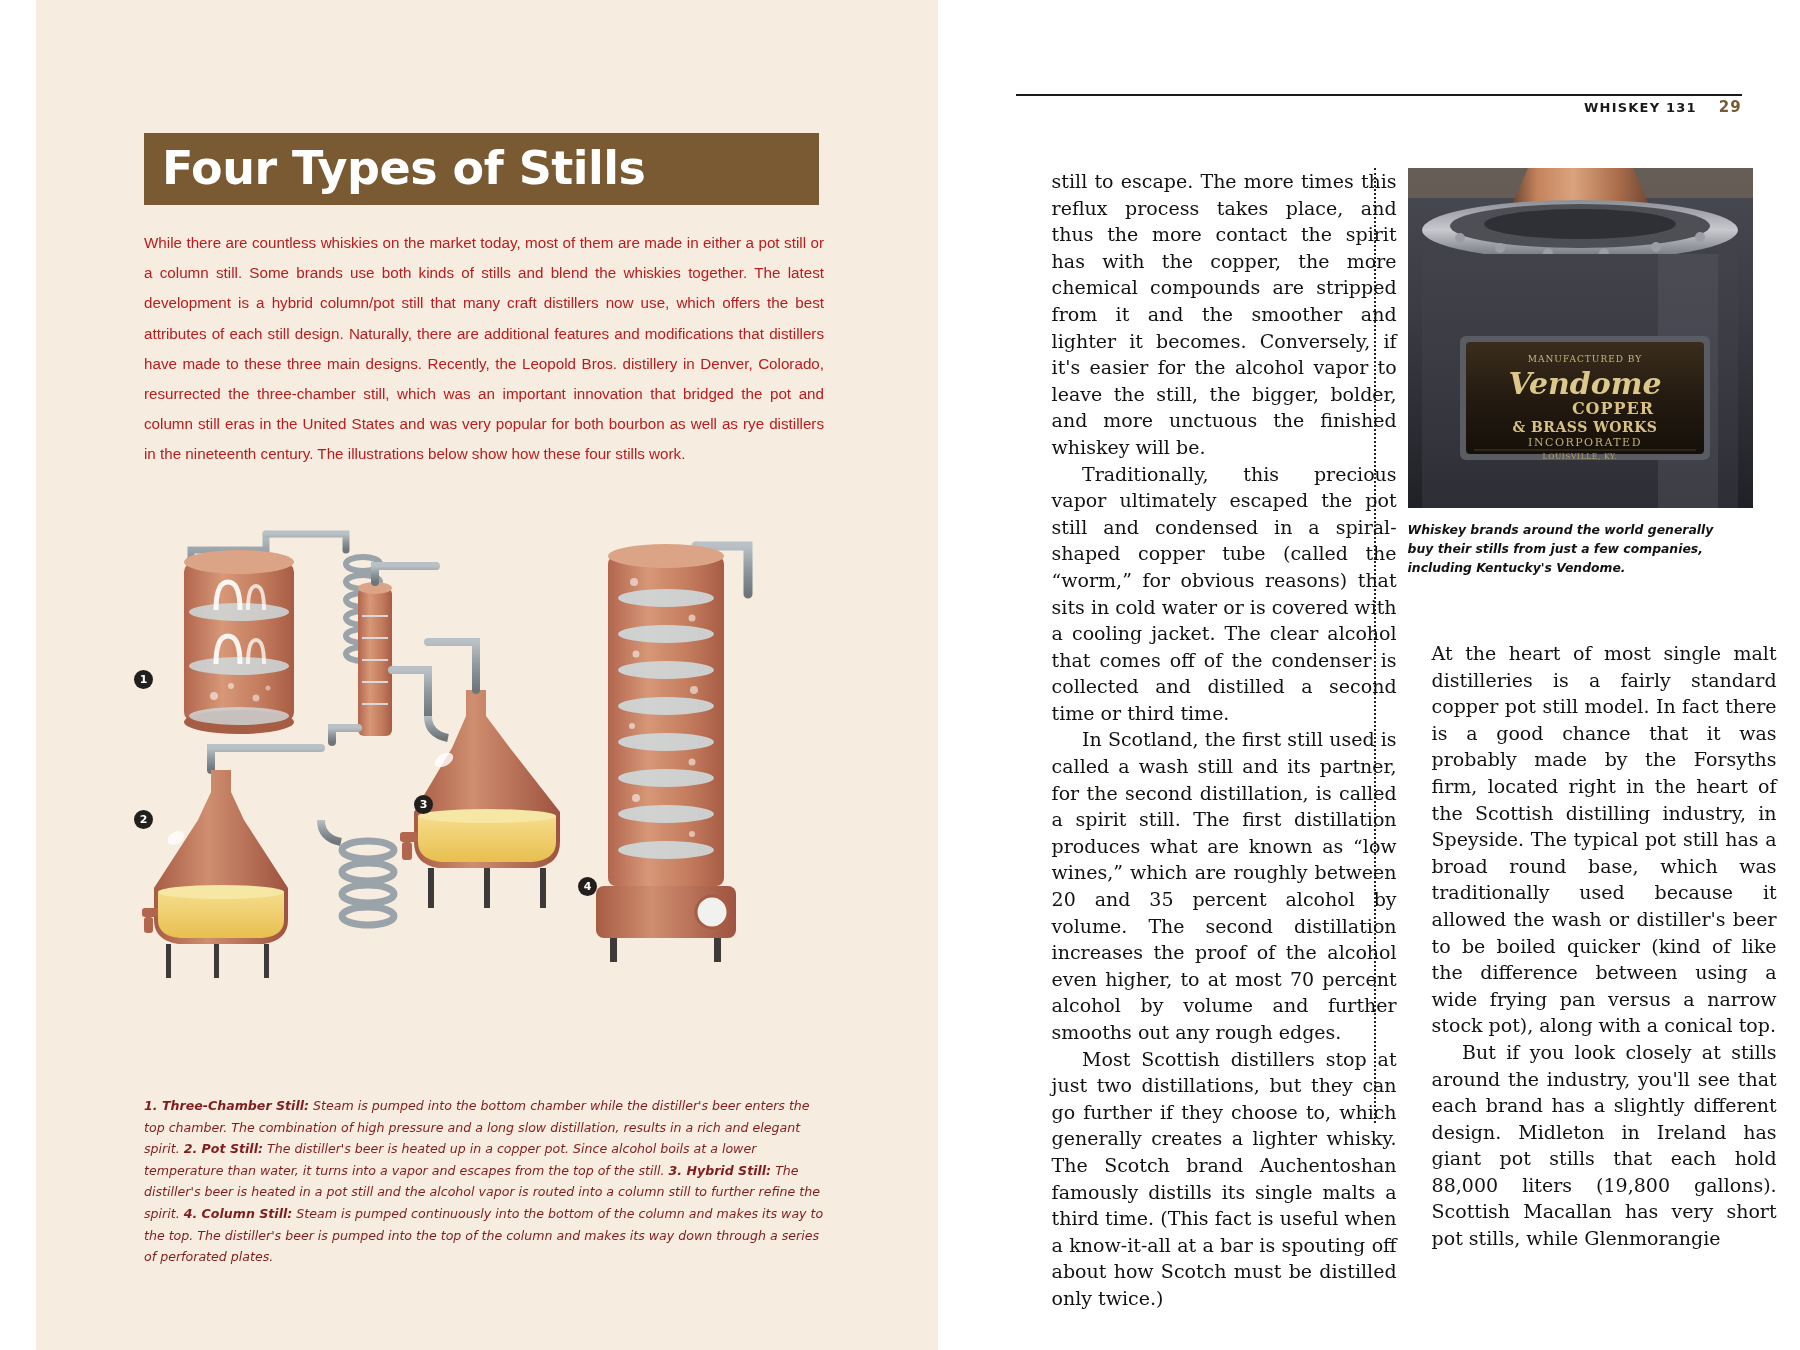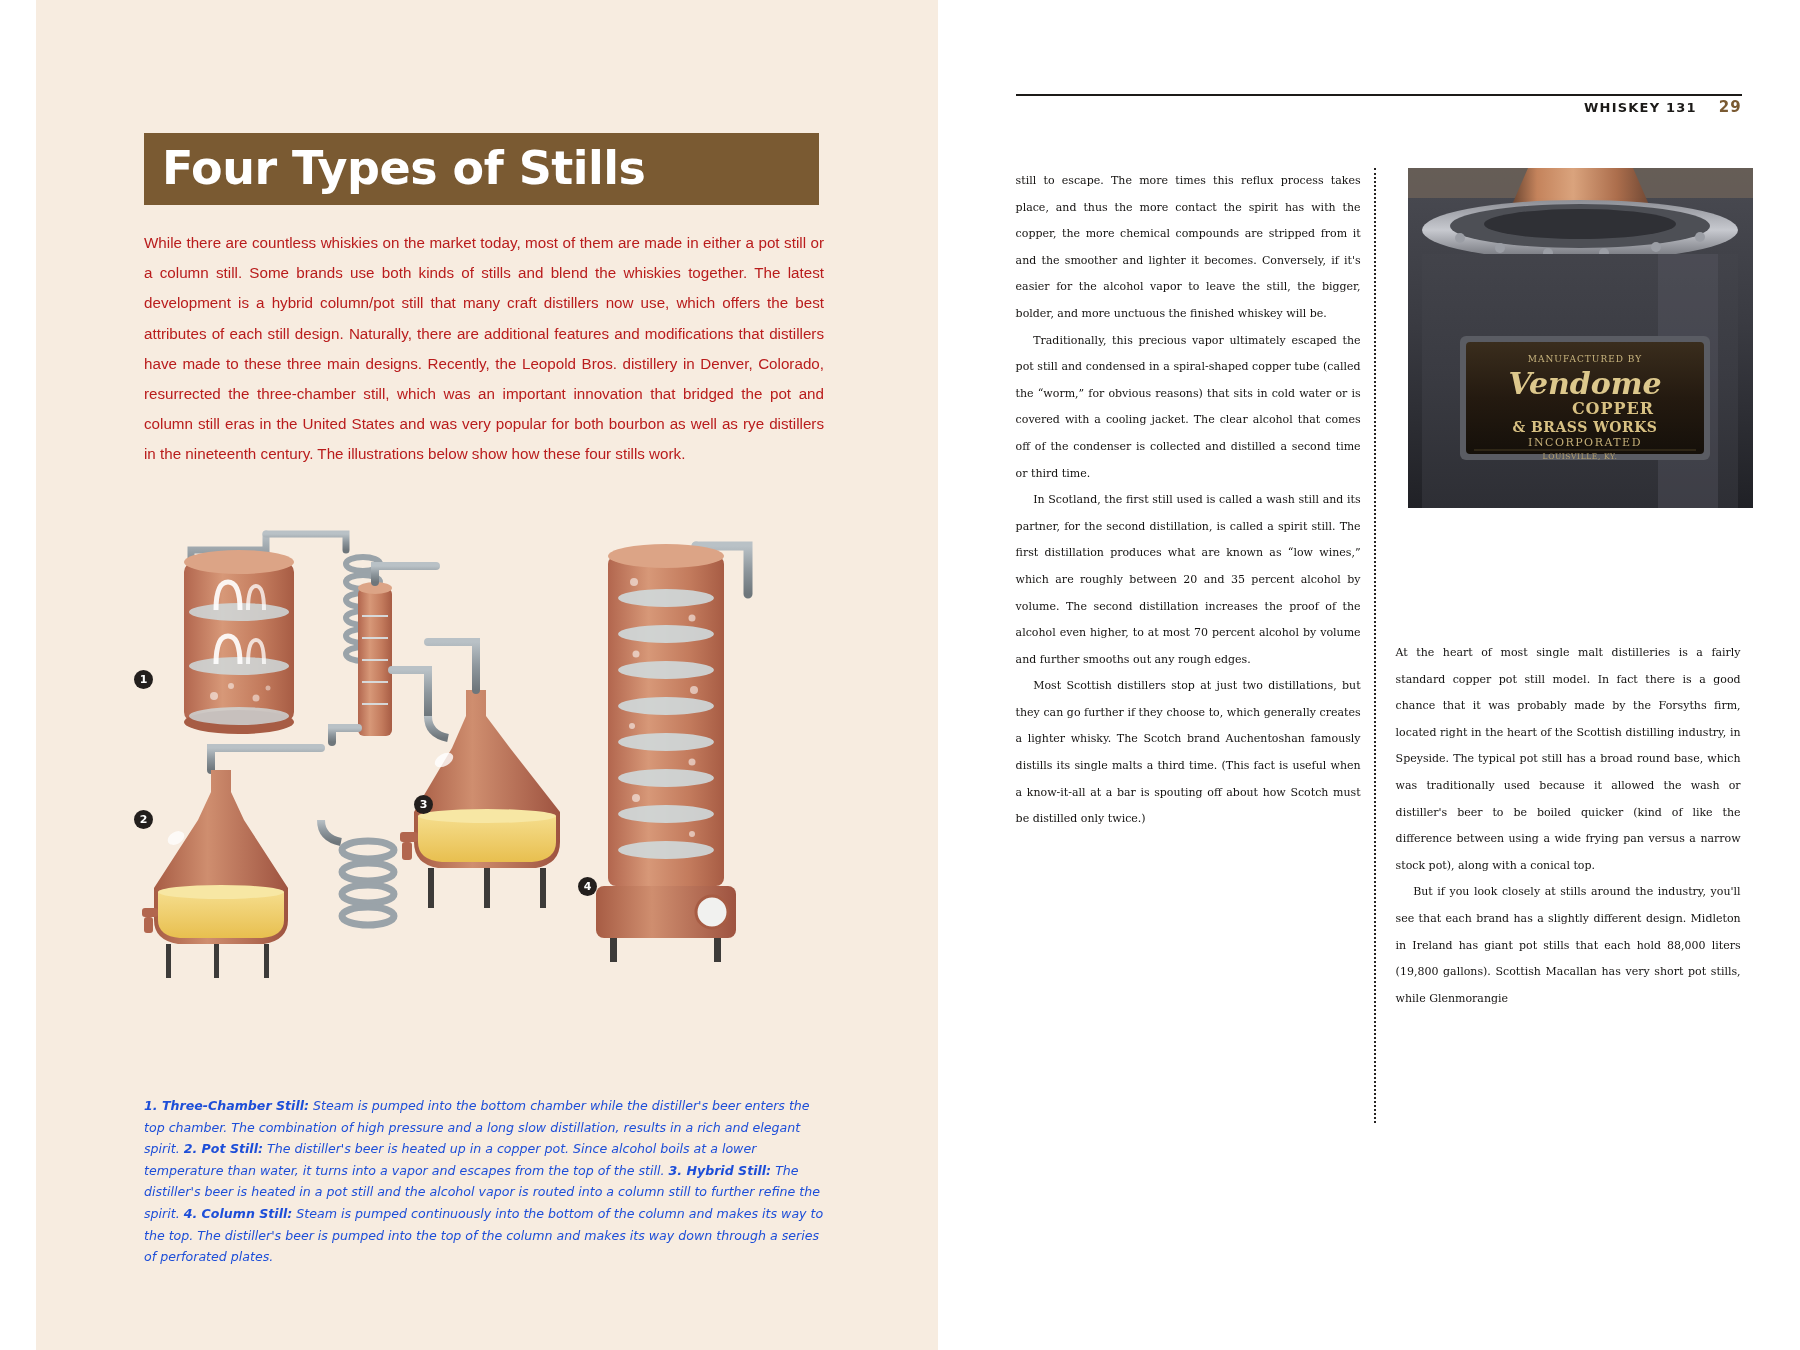--- a/index.html
+++ b/index.html
@@ -66,21 +66,21 @@
     height: 560px;
   }
   .caption {
     position: absolute;
     left: 108px;
     top: 1095px;
     width: 680px;
     font-family: "DejaVu Sans", sans-serif;
     font-size: 12.6px;
     line-height: 21.6px;
-    color: #1d4ed8;
+    color: #7f1d1d;
     font-style: italic;
   }
 
   
   .badge {
     position: absolute;
     width: 19px;
     height: 19px;
     border-radius: 50%;
     background: #231f1d;
@@ -119,26 +119,27 @@
     left: 78px;
     right: 58px;
     top: 94px;
     height: 2px;
     background: #1c1a18;
   }
   .col {
     position: absolute;
     top: 168px;
     font-family: "DejaVu Serif", serif;
-    font-size: 11px;
+    font-size: 19px;
     line-height: 26.6px;
     color: #141210;
     text-align: justify;
     -webkit-hyphens: auto;
     hyphens: auto;
+    margin-left: 36px;
   }
   .col p { margin: 0; }
   .col p + p { text-indent: 1.6em; }
   .col-left { left: 78px; width: 345px; }
   .col-right { left: 458px; width: 345px; top: 640px; }
   .col-divider {
     position: absolute;
     left: 436px;
     top: 168px;
     width: 0;
@@ -423,20 +424,21 @@
 
           <text x="177" y="194" font-family="DejaVu Serif, serif" font-size="9" fill="#c9b57e" text-anchor="middle" letter-spacing="1">MANUFACTURED BY</text>
           <text x="177" y="226" font-family="DejaVu Serif, serif" font-size="30" font-style="italic" font-weight="bold" fill="#ddc88c" text-anchor="middle">Vendome</text>
           <text x="205" y="246" font-family="DejaVu Serif, serif" font-size="16" font-weight="bold" fill="#d8c183" text-anchor="middle" letter-spacing="1">COPPER</text>
           <text x="177" y="264" font-family="DejaVu Serif, serif" font-size="14" font-weight="bold" fill="#d8c183" text-anchor="middle" letter-spacing="0.5">&amp; BRASS WORKS</text>
           <text x="177" y="278" font-family="DejaVu Serif, serif" font-size="11" fill="#c3ae78" text-anchor="middle" letter-spacing="1.5">INCORPORATED</text>
           <text x="172" y="291" font-family="DejaVu Serif, serif" font-size="7.5" fill="#b6a170" text-anchor="middle" letter-spacing="0.6">LOUISVILLE, KY.</text>
           <line x1="66" y1="282" x2="288" y2="282" stroke="#6a5a34" stroke-width="1" opacity="0.6"></line>
         </svg>
       </div>
+      <div class="photo-caption">Whiskey brands around the world generally buy their stills from just a few companies, including Kentucky's Vendome.</div>
     </div>
 
     <div class="col col-right">
       <p>At the heart of most single malt distilleries is a fairly standard copper pot still model. In fact there is a good chance that it was probably made by the Forsyths firm, located right in the heart of the Scottish distilling industry, in Speyside. The typical pot still has a broad round base, which was traditionally used because it allowed the wash or distiller's beer to be boiled quicker (kind of like the difference between using a wide frying pan versus a narrow stock pot), along with a conical top.</p>
       <p>But if you look closely at stills around the industry, you'll see that each brand has a slightly different design. Midleton in Ireland has giant pot stills that each hold 88,000 liters (19,800 gallons). Scottish Macallan has very short pot stills, while Glenmorangie</p>
     </div>
   </div>
 </div>
 
 </body></html>

